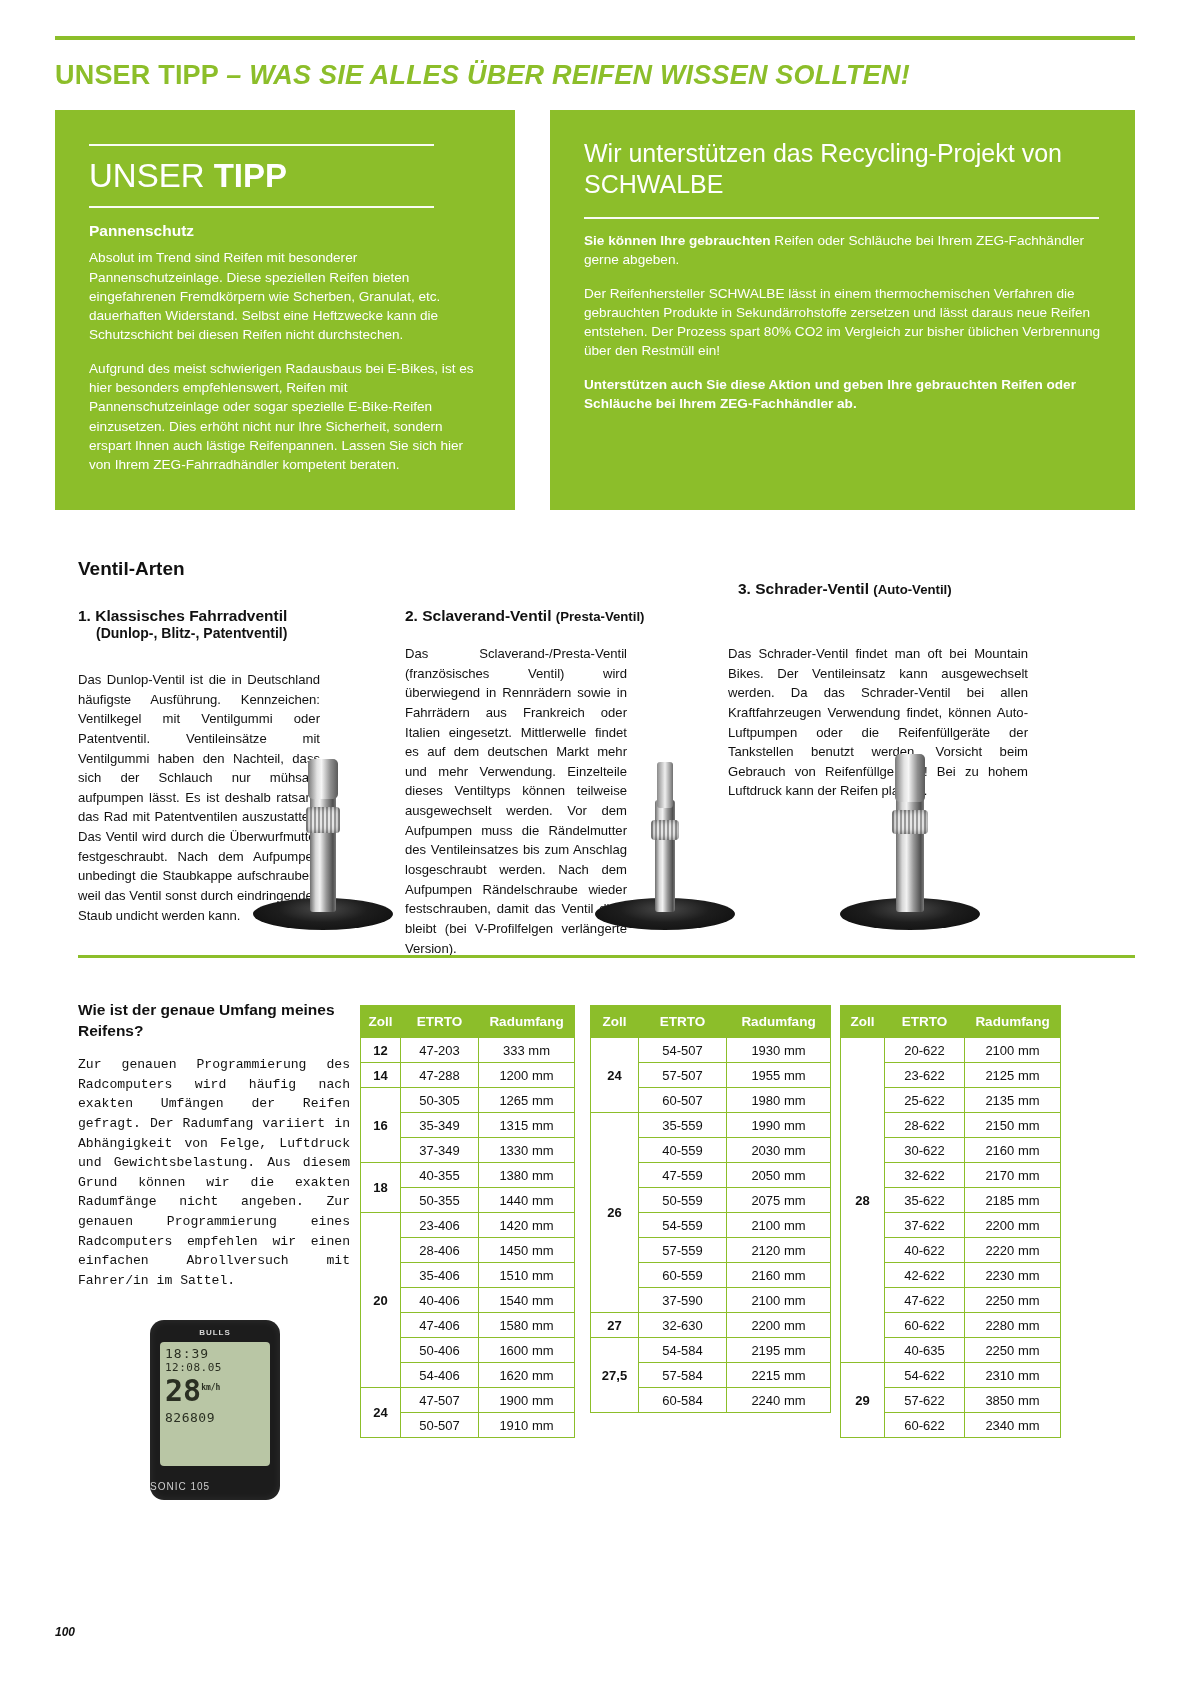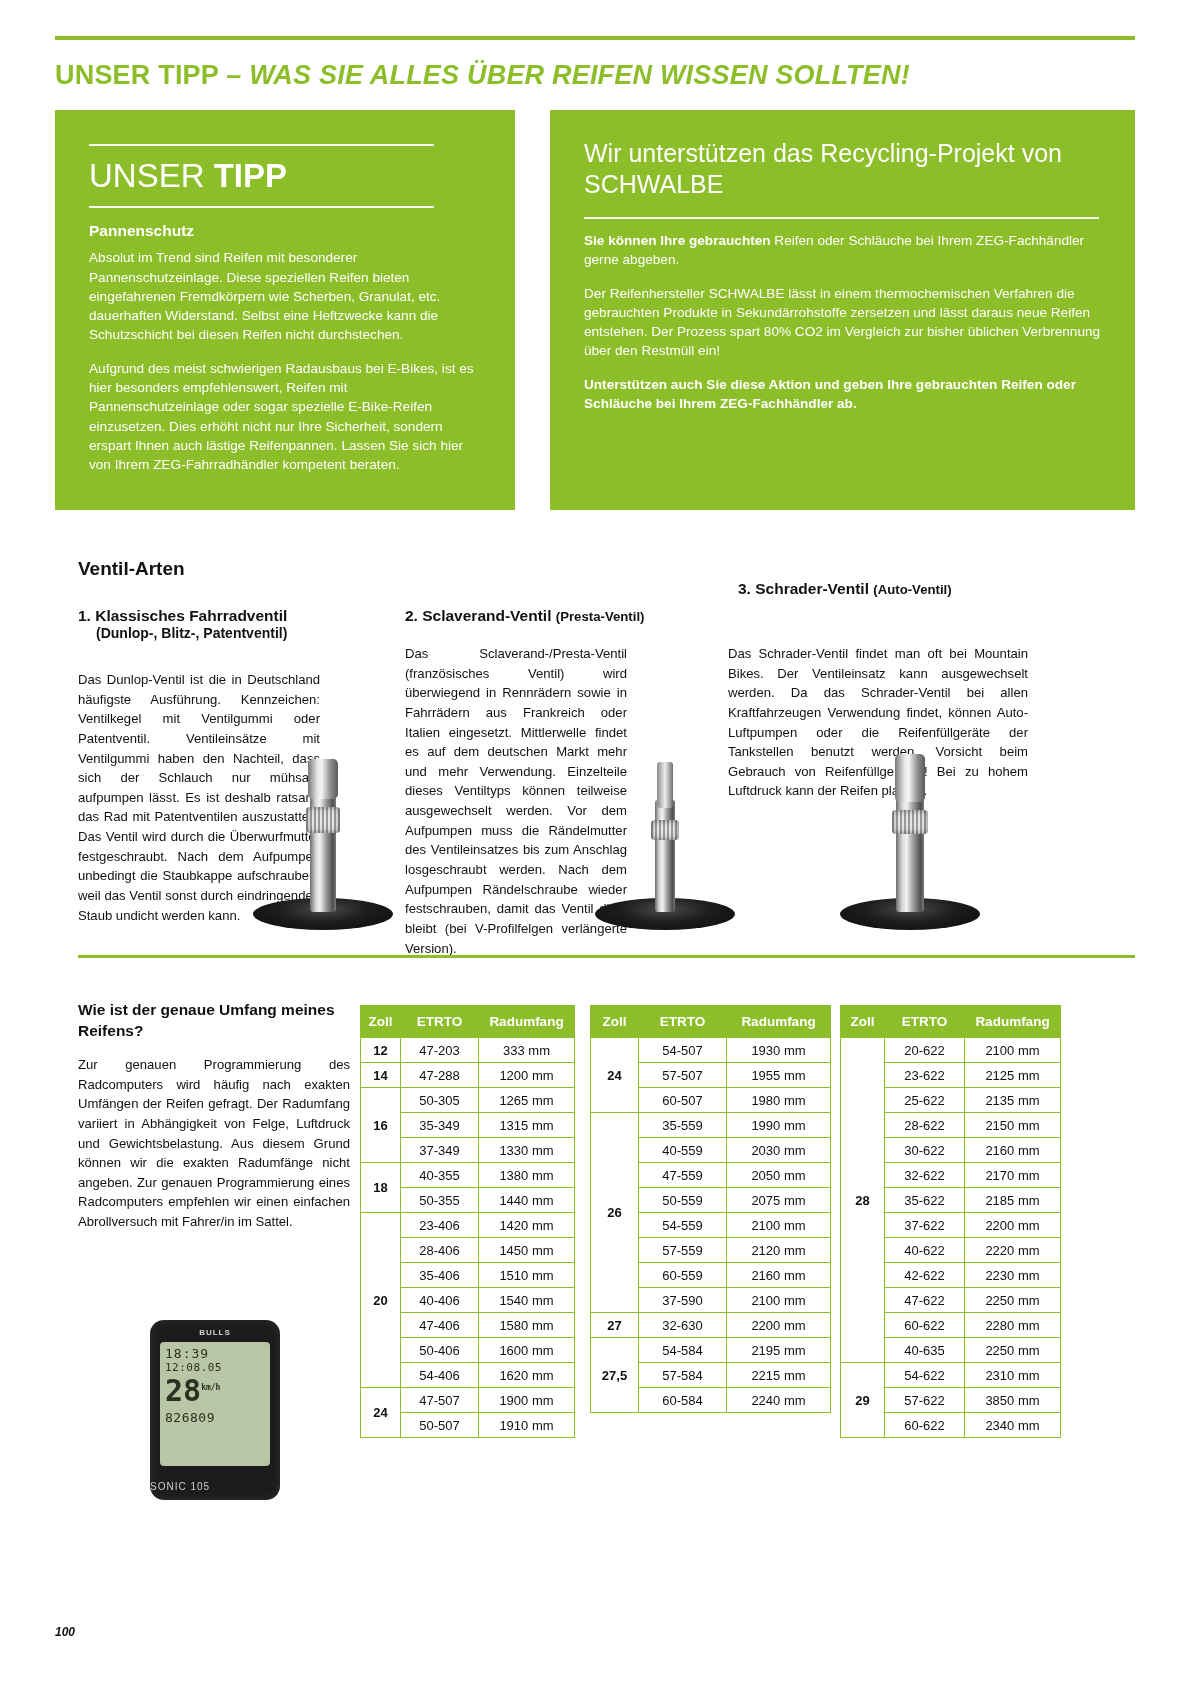--- a/index.html
+++ b/index.html
@@ -97,21 +97,21 @@
   #valve2 { left:595px; top:760px; width:140px; height:170px; }
   #valve3 { left:840px; top:752px; width:140px; height:178px; }
 
   .green-rule { position:absolute; background:#8cbe2a; height:3px; }
   #rule-mid { left:78px; top:955px; width:1057px; }
 
   
   #umfang-title { position:absolute; left:78px; top:1000px; width:280px;
     font-size:15.5px; font-weight:bold; line-height:1.35; color:#111; }
   #umfang-body { position:absolute; left:78px; top:1055px; width:272px;
-    font-size:13.1px; line-height:1.5; text-align:justify; color:#111; }
+    font-size:13.1px; line-height:1.5; text-align:justify; color:#111;font-family:Liberation Mono, monospace; }
   #umfang-body p { margin:0 0 14px 0; }
 
   
   #computer {
     position:absolute; left:150px; top:1320px; width:130px; height:180px;
     background:#1c1c1c; border-radius:14px; box-shadow: inset 0 0 10px rgba(255,255,255,.08);
   }
   #computer .brand { position:absolute; top:8px; left:0; width:100%; text-align:center;
     font-size:8px; color:#d8d8d8; letter-spacing:1px; font-weight:bold; }
   #computer .screen {

